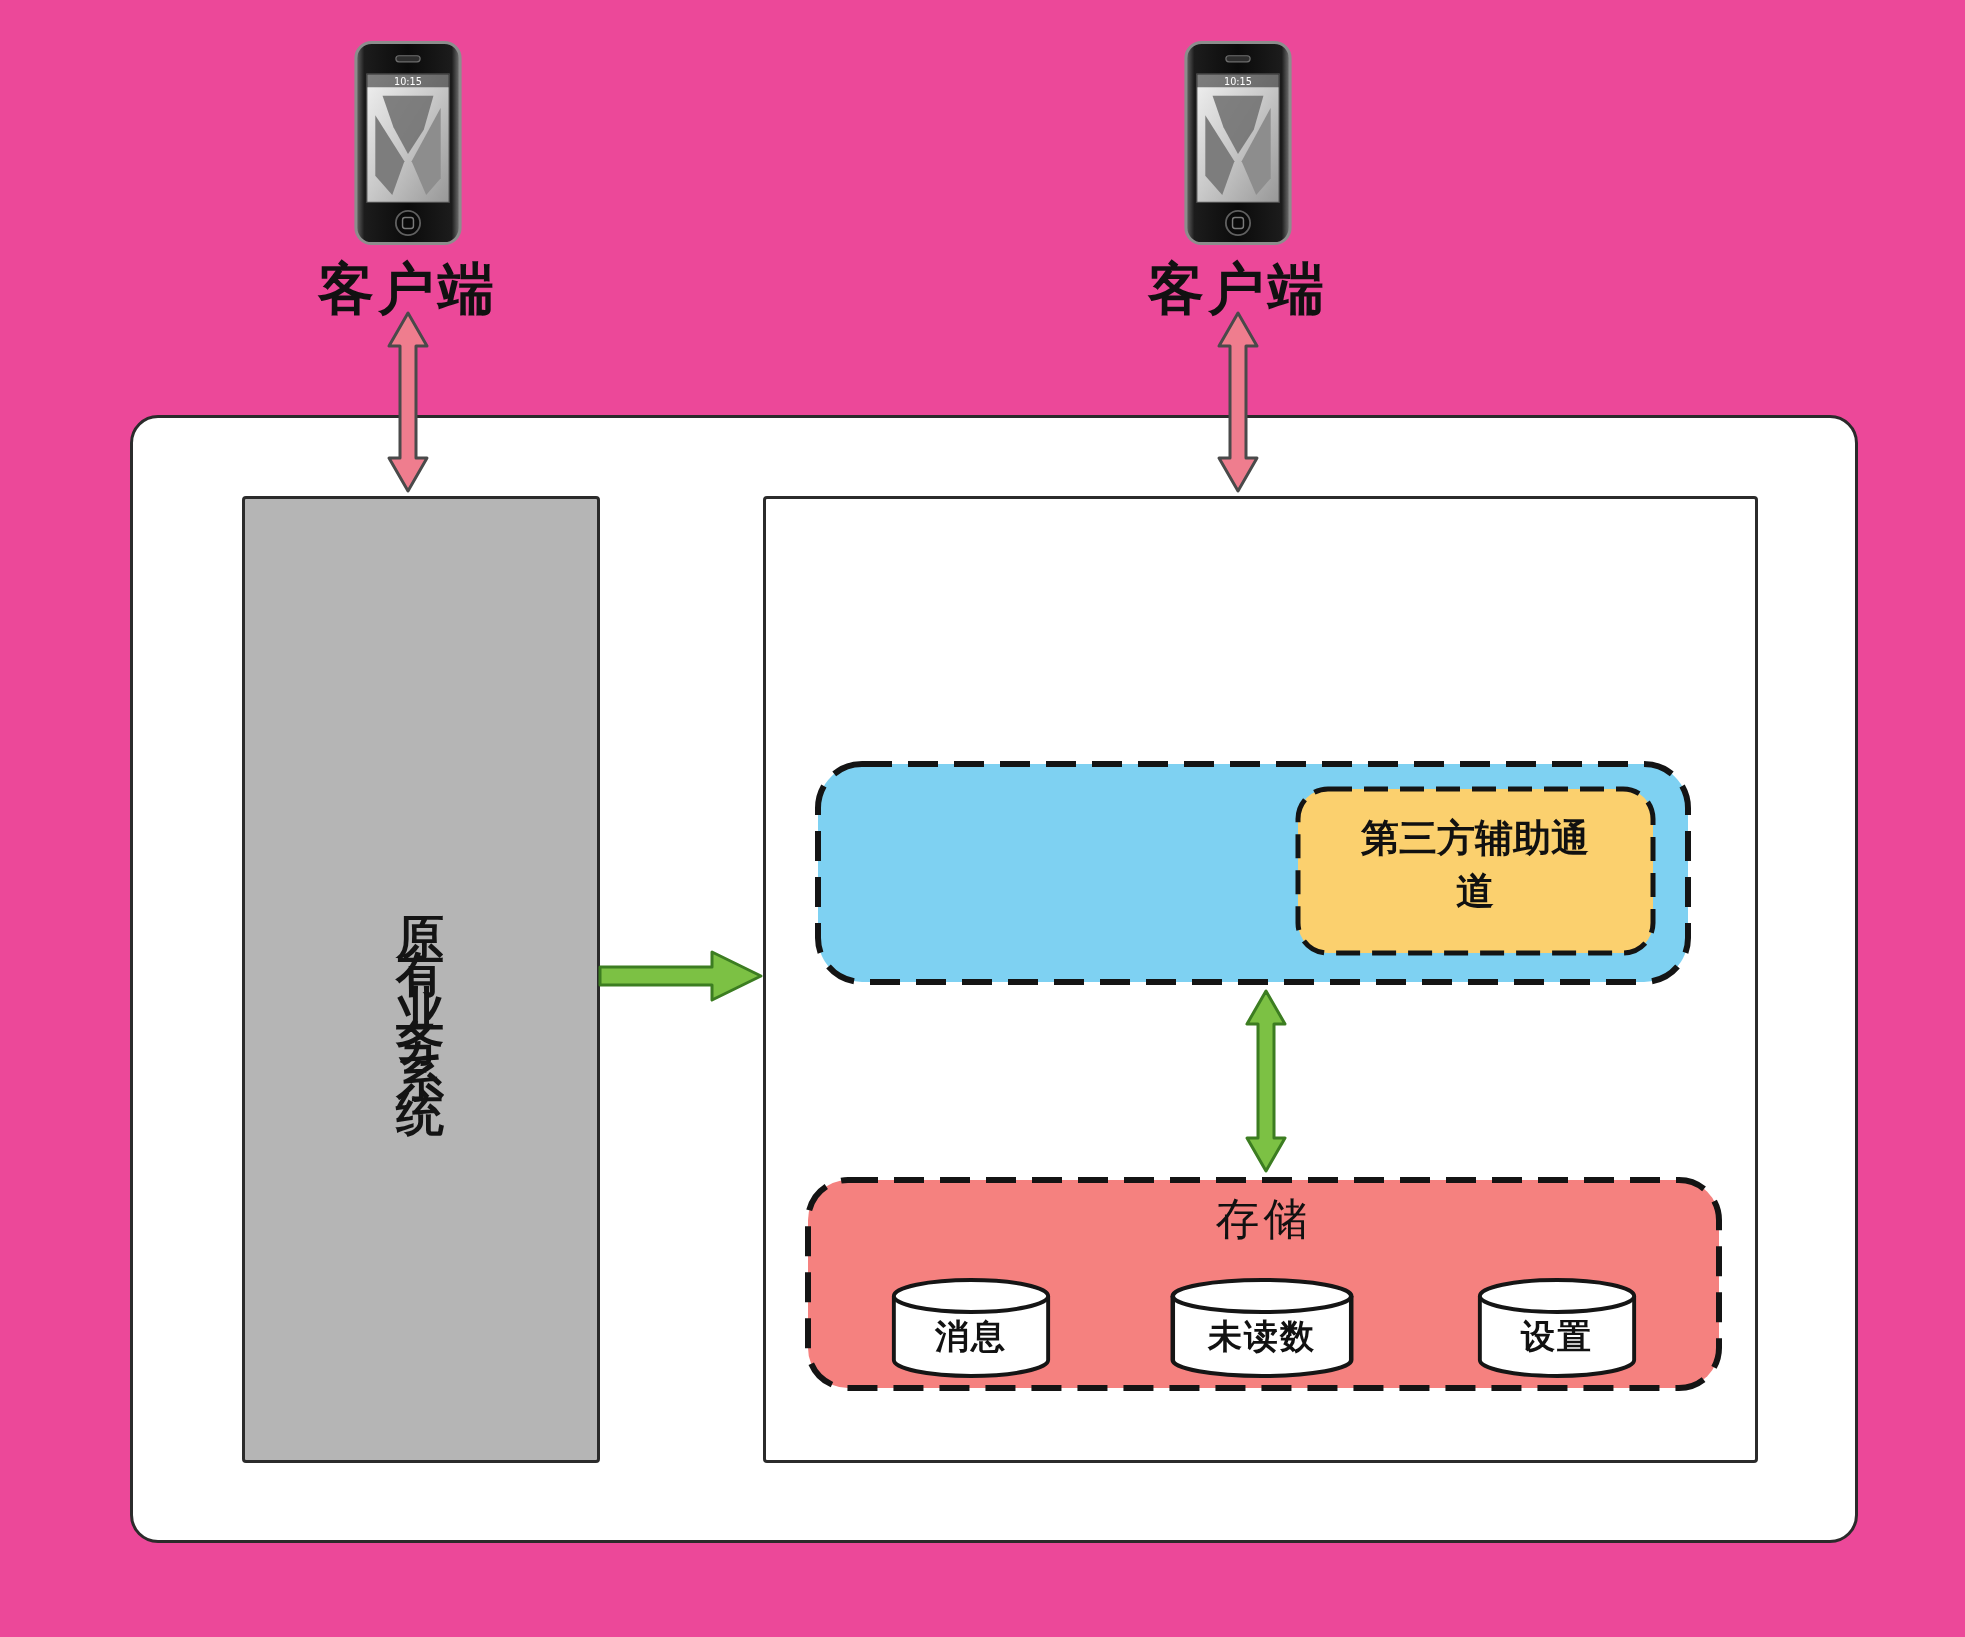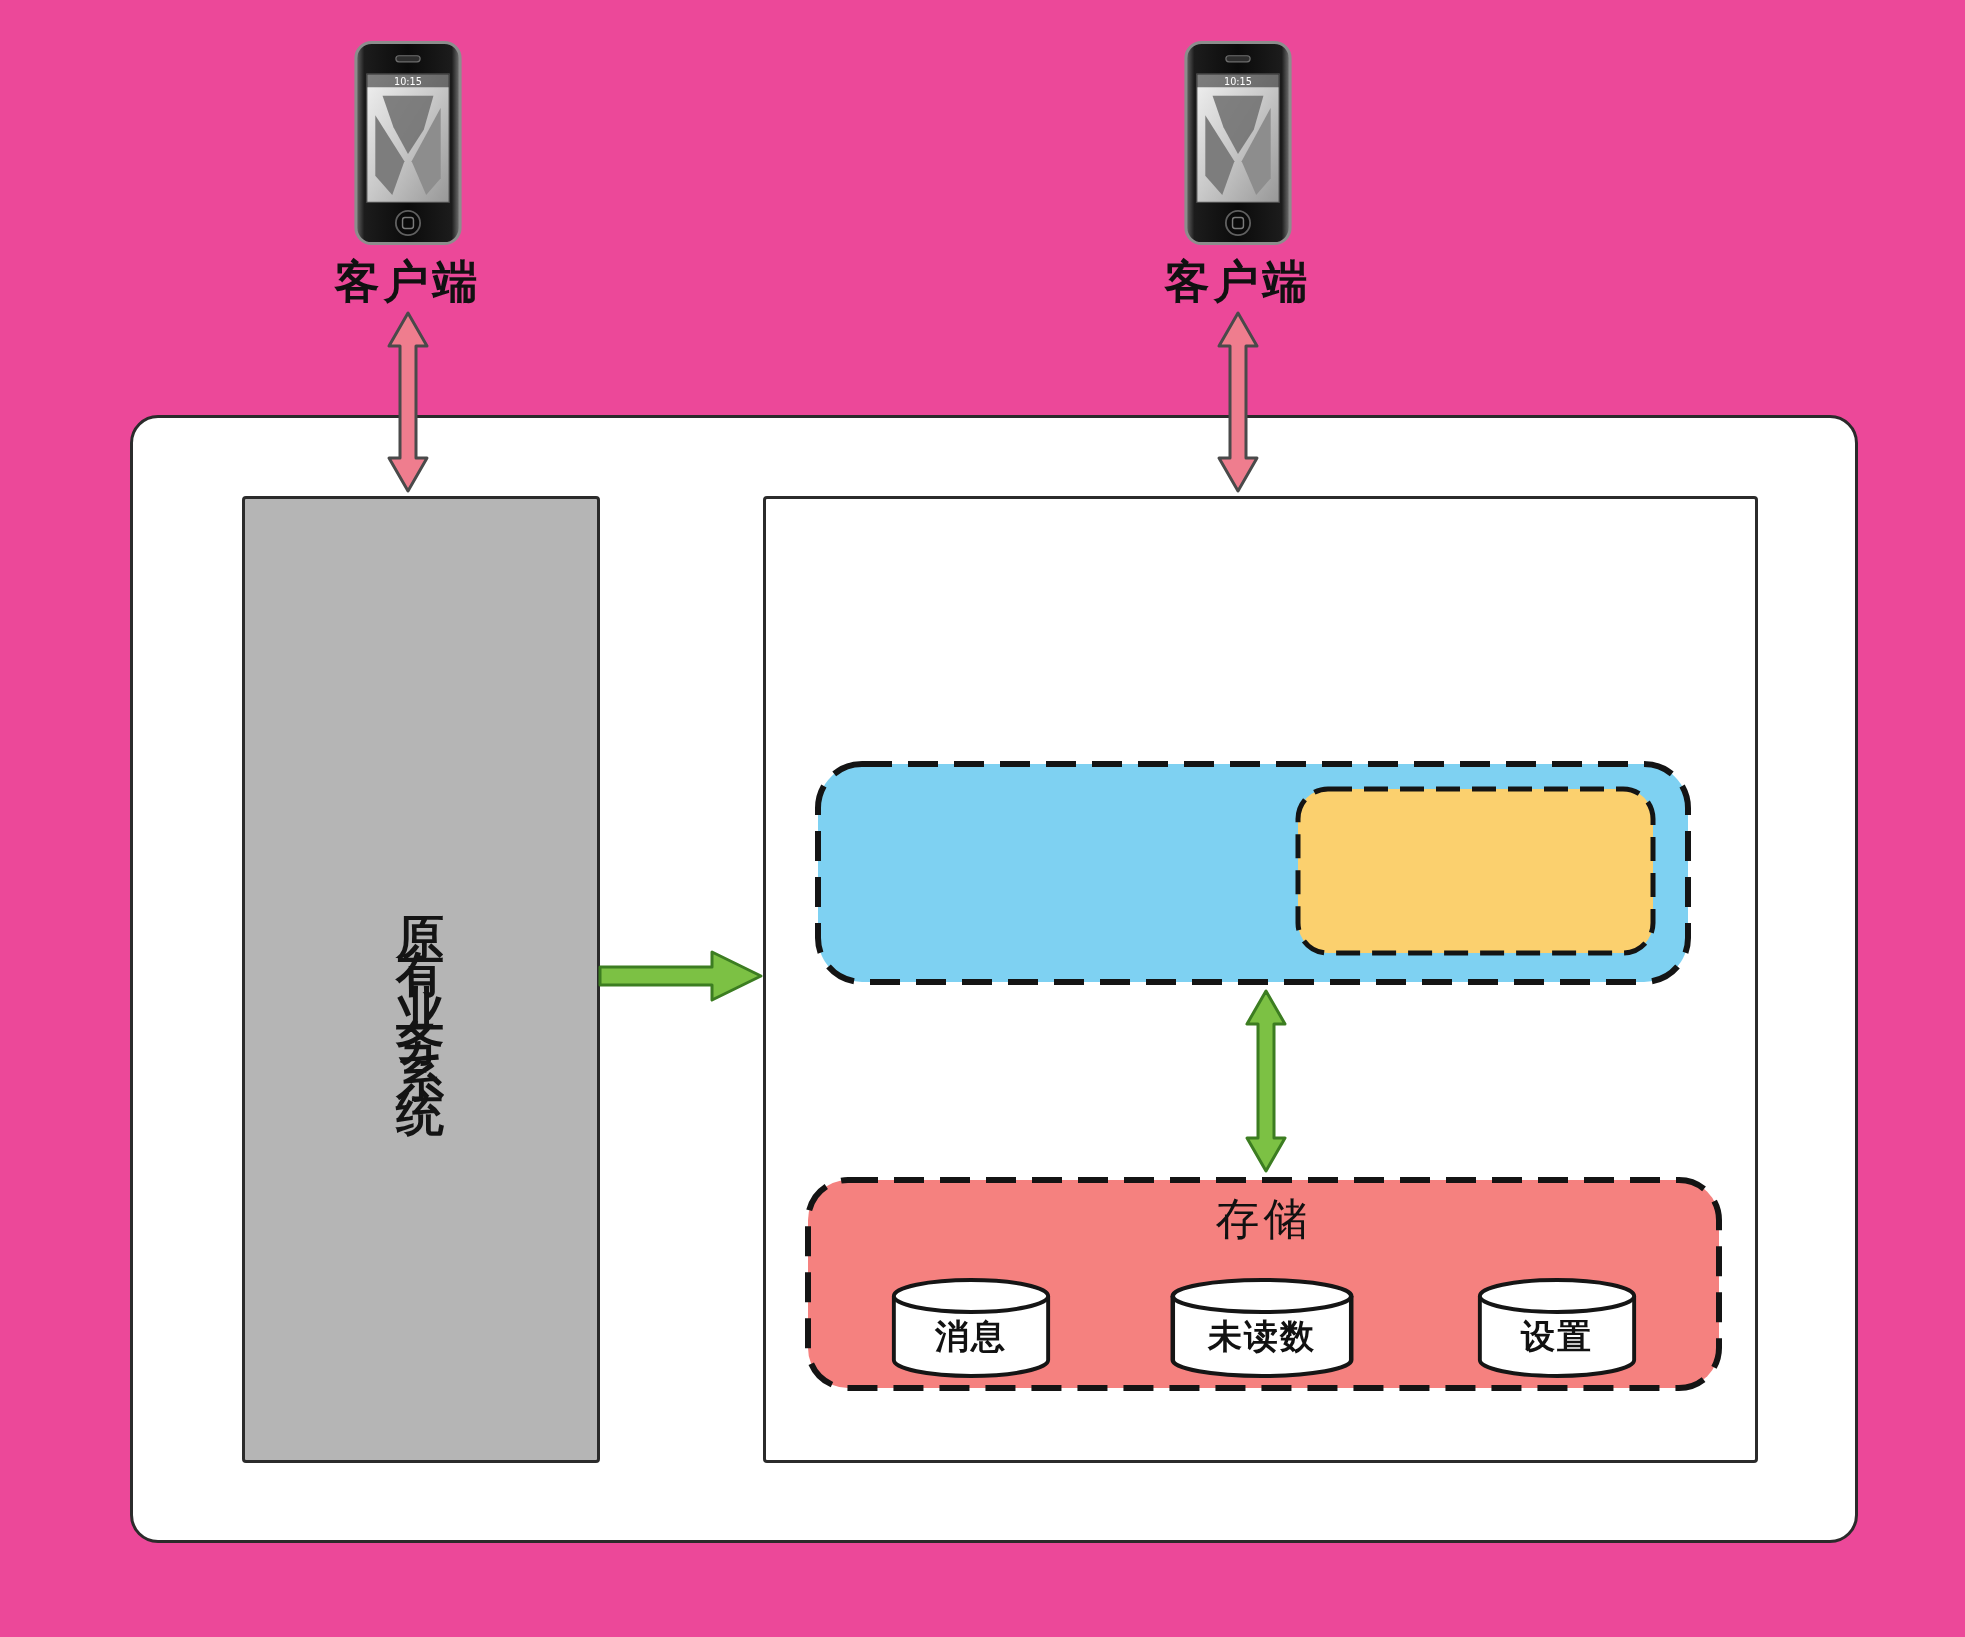--- a/index.html
+++ b/index.html
@@ -16,21 +16,21 @@
   .abs { position: absolute; }
 
   
   .phone { width: 112px; height: 206px; }
   .phone-1 { left: 352px; top: 40px; }
   .phone-2 { left: 1182px; top: 40px; }
 
   .client-label {
     width: 240px;
     text-align: center;
-    font-size: 45px;
+    font-size: 56px;
     font-weight: bold;
     letter-spacing: 4px;
   }
   .client-label-1 { left: 288px; top: 252px; }
   .client-label-2 { left: 1118px; top: 252px; }
 
   
   .pink-arrow { width: 46px; height: 184px; }
   .pink-arrow-1 { left: 385px; top: 310px; }
   .pink-arrow-2 { left: 1215px; top: 310px; }
@@ -172,20 +172,21 @@
 
   <div class="abs im-box"></div>
 
   <svg class="abs channel-box-svg" viewBox="0 0 878 226">
     <rect x="4" y="4" width="870" height="218" rx="44" fill="#7ed1f2" stroke="#141414" stroke-width="6" stroke-dasharray="30 16"></rect>
   </svg>
 
   <svg class="abs third-party-svg" viewBox="0 0 361 170">
     <rect x="3" y="3" width="355" height="164" rx="30" fill="#fbd06e" stroke="#141414" stroke-width="5" stroke-dasharray="24 12"></rect>
   </svg>
+  <div class="abs third-party-label">第三方辅助通道</div>
 
   <svg class="abs storage-box-svg" viewBox="0 0 919 216">
     <rect x="4" y="4" width="911" height="208" rx="40" fill="#f5817f" stroke="#141414" stroke-width="6" stroke-dasharray="30 16"></rect>
   </svg>
   <div class="abs storage-label">存储</div>
 
   <div class="abs cylinder cyl-1">
     <svg viewBox="0 0 170 104" preserveAspectRatio="none">
       <path d="M6,20 L6,84 A79,16 0 0 0 164,84 L164,20" fill="#ffffff" stroke="#151515" stroke-width="4"></path>
       <ellipse cx="85" cy="20" rx="79" ry="16" fill="#ffffff" stroke="#151515" stroke-width="4"></ellipse>

